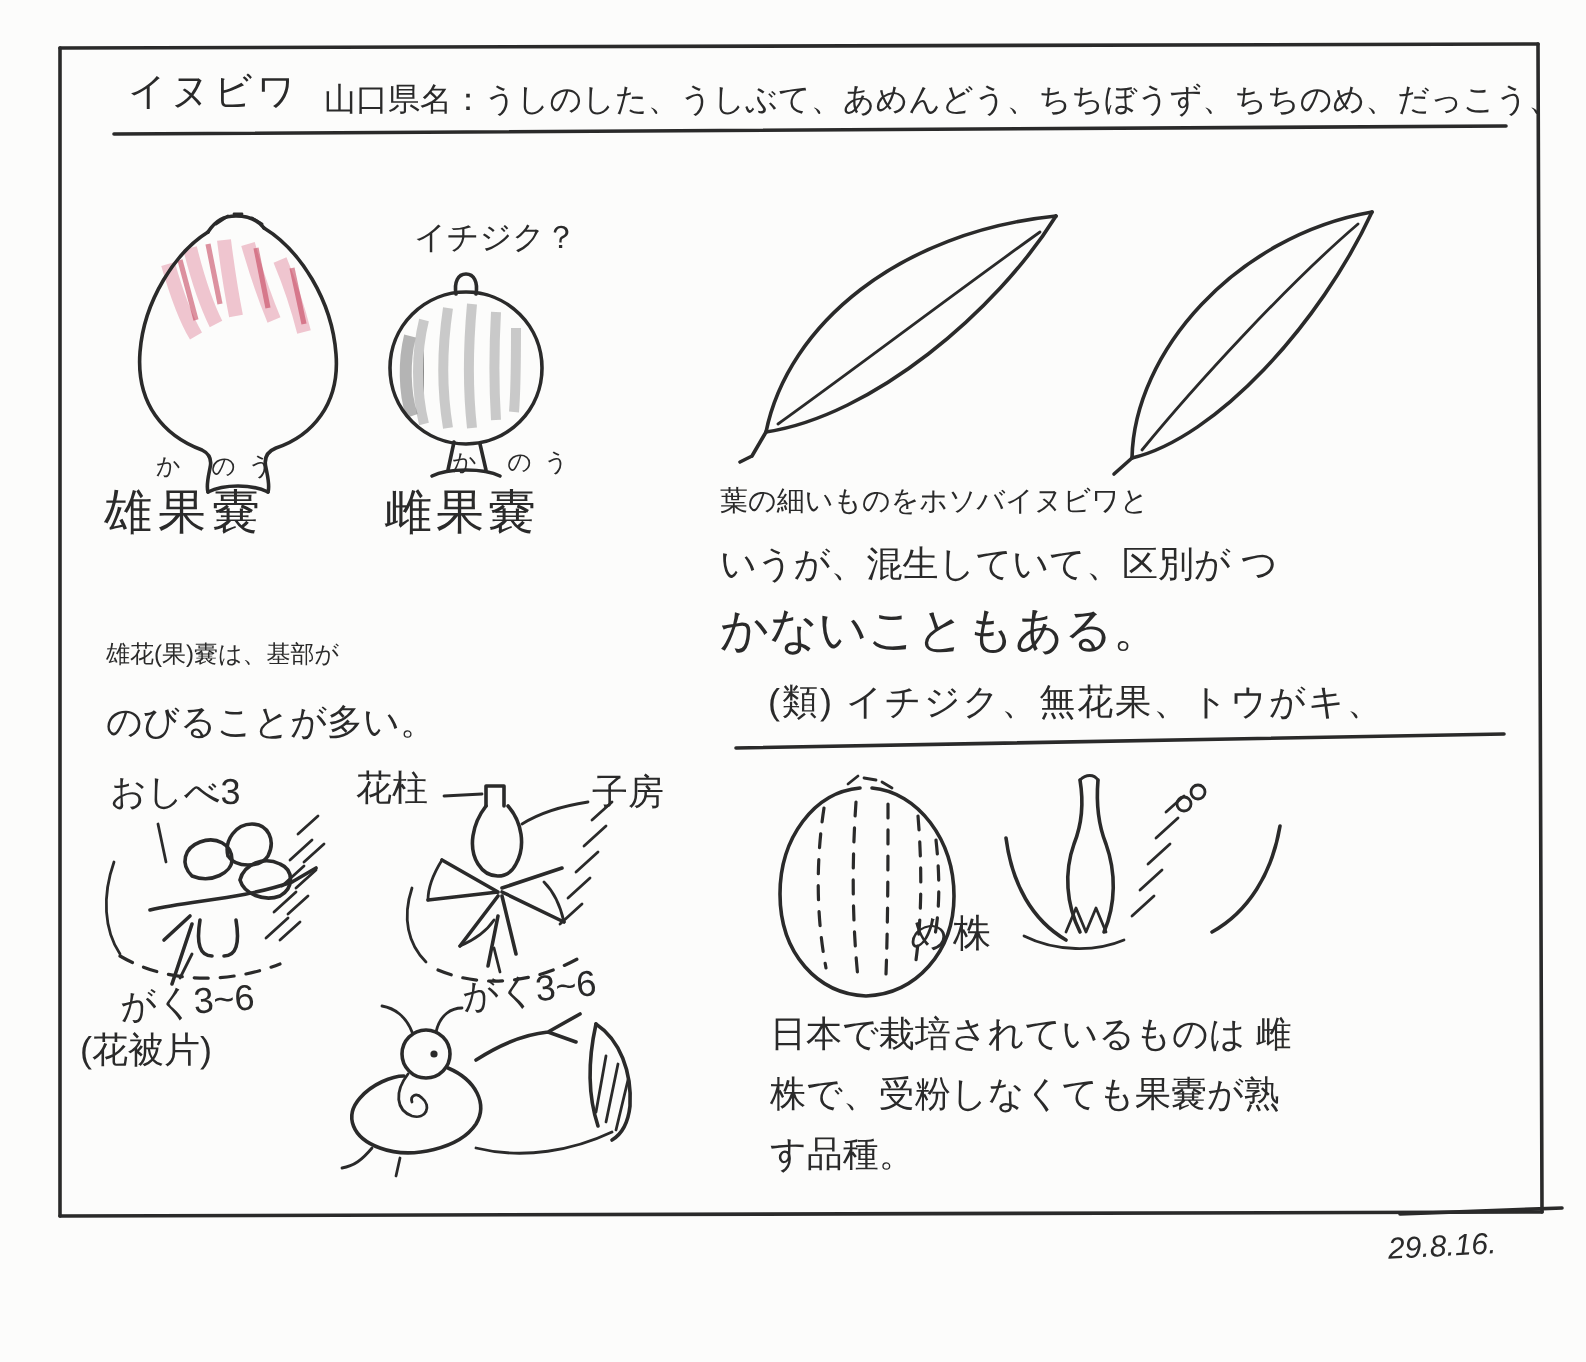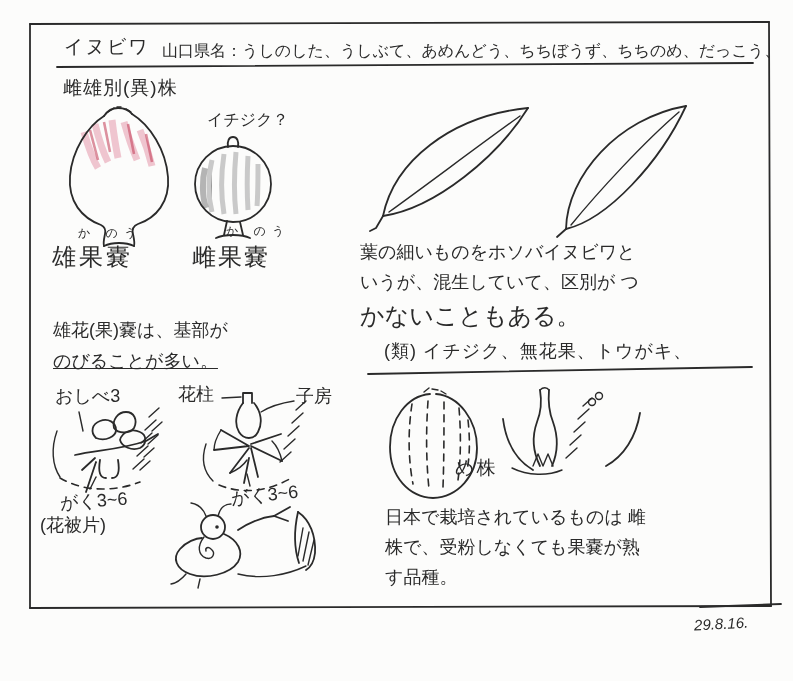--- a/index.html
+++ b/index.html
@@ -145,41 +145,40 @@
       <path class="ink thin" d="M512 468 C 528 476 548 476 562 470"></path>
       <path class="ink thin" d="M566 458 l11 -10 m-7 -3 l11 -10 m-7 -3 l11 -10 m-7 -3 l11 -10 m-6 -3 l9 -8"></path>
       <circle class="ink thin" cx="592" cy="402" r="3.5"></circle>
       <circle class="ink thin" cx="599" cy="396" r="3.5"></circle>
     </g>
   </svg>
 
   <div class="txt" style="left:64px;top:36px;font-size:19px;letter-spacing:2px;">イヌビワ</div>
   <div class="txt" style="left:162px;top:41px;font-size:16px;">山口県名：うしのした、うしぶて、あめんどう、ちちぼうず、ちちのめ、だっこう、</div>
 
-  <div class="txt" style="left:63px;top:77px;font-size:19px;letter-spacing:1px;">雌雄別(異)株</div>
 
   <div class="txt" style="left:207px;top:110px;font-size:16px;">イチジク？</div>
 
   <div class="txt" style="left:78px;top:226px;font-size:12px;letter-spacing:6px;">か のう</div>
   <div class="txt" style="left:52px;top:243px;font-size:24px;letter-spacing:3px;">雄果嚢</div>
   <div class="txt" style="left:226px;top:224px;font-size:12px;letter-spacing:6px;">か のう</div>
   <div class="txt" style="left:192px;top:243px;font-size:24px;letter-spacing:2px;font-family:Liberation Serif, serif;">雌果嚢</div>
 
-  <div class="txt" style="left:53px;top:320px;font-size:18px;text-align:right;">雄花(果)嚢は、基部が</div>
-  <div class="txt" style="left:53px;top:351px;font-size:18px;text-decoration:underline;">のびることが多い。</div>
+  <div class="txt" style="left:53px;top:320px;font-size:12px;text-align:right;">雄花(果)嚢は、基部が</div>
+  <div class="txt" style="left:53px;top:351px;font-size:18px;">のびることが多い。</div>
 
   <div class="txt" style="left:55px;top:386px;font-size:18px;">おしべ3</div>
   <div class="txt" style="left:178px;top:384px;font-size:18px;">花柱</div>
   <div class="txt" style="left:296px;top:386px;font-size:18px;">子房</div>
   <div class="txt" style="left:60px;top:491px;font-size:18px;transform:rotate(-4deg);">がく3~6</div>
   <div class="txt" style="left:231px;top:485px;font-size:18px;transform:rotate(-6deg);">がく3~6</div>
   <div class="txt" style="left:40px;top:515px;font-size:18px;">(花被片)</div>
 
 
-  <div class="txt" style="left:360px;top:242px;font-size:18px;">葉の細いものをホソバイヌビワと</div>
+  <div class="txt" style="left:360px;top:242px;font-size:14px;">葉の細いものをホソバイヌビワと</div>
   <div class="txt" style="left:360px;top:272px;font-size:18px;">いうが、混生していて、区別が つ</div>
   <div class="txt" style="left:360px;top:302px;font-size:24px;">かないこともある。</div>
 
   <div class="txt" style="left:343px;top:341px;font-size:18px;letter-spacing:1px;margin-left:41px;">(類) イチジク、無花果、トウがキ、</div>
 
   <div class="txt" style="left:455px;top:457px;font-size:19px;letter-spacing:2px;">め株</div>
 
   <div class="txt" style="left:385px;top:507px;font-size:18px;">日本で栽培されているものは 雌</div>
   <div class="txt" style="left:385px;top:537px;font-size:18px;">株で、受粉しなくても果嚢が熟</div>
   <div class="txt" style="left:385px;top:567px;font-size:18px;">す品種。</div>

